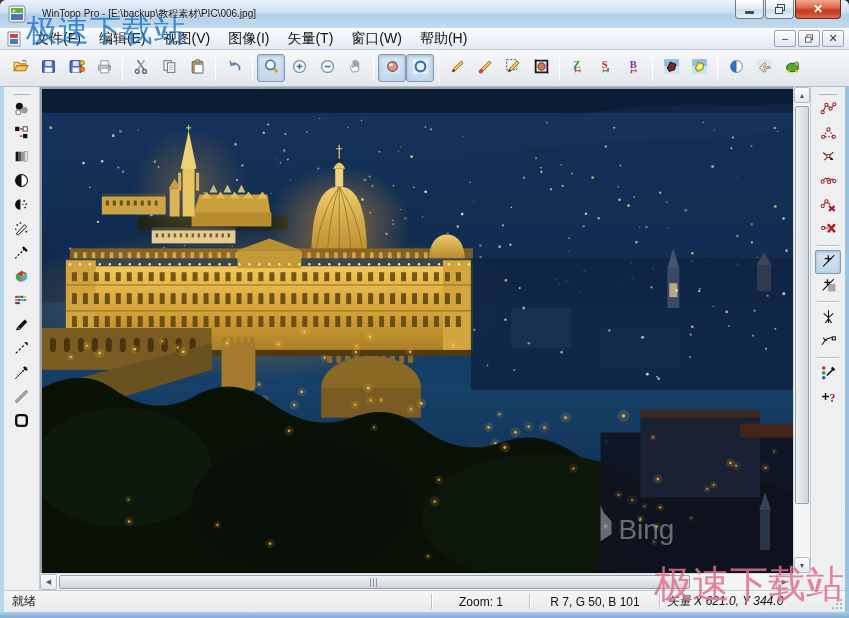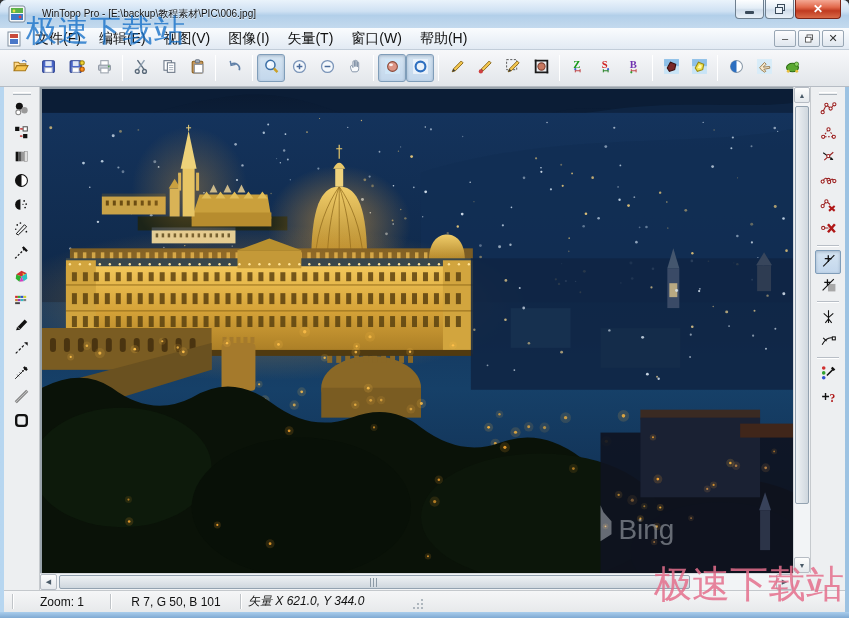--- a/index.html
+++ b/index.html
@@ -1244,20 +1244,21 @@
           <div class="hthumb">
               <span class="hgrip"></span>
             </div>
         </div>
         <button class="scroll-btn hs-right">▶</button>
       </div>
       <div class="hs-gap-r"></div>
     </div>
 
     <div class="statusbar">
+      <span class="sb-ready">就绪</span>
       <span class="sb-sep"></span>
       <span class="sb-zoom">Zoom: 1</span>
       <span class="sb-sep"></span>
       <span class="sb-rgb">R 7, G 50, B 101</span>
       <span class="sb-sep"></span>
       <span class="sb-vec">矢量  X 621.0, Y 344.0</span>
       <span class="sb-grip">
         <svg viewBox="0 0 12 12" width="12" height="12">
           <circle cx="10" cy="10" r="1" fill="#9aa4ae"></circle>
             <circle cx="6" cy="10" r="1" fill="#9aa4ae"></circle>

